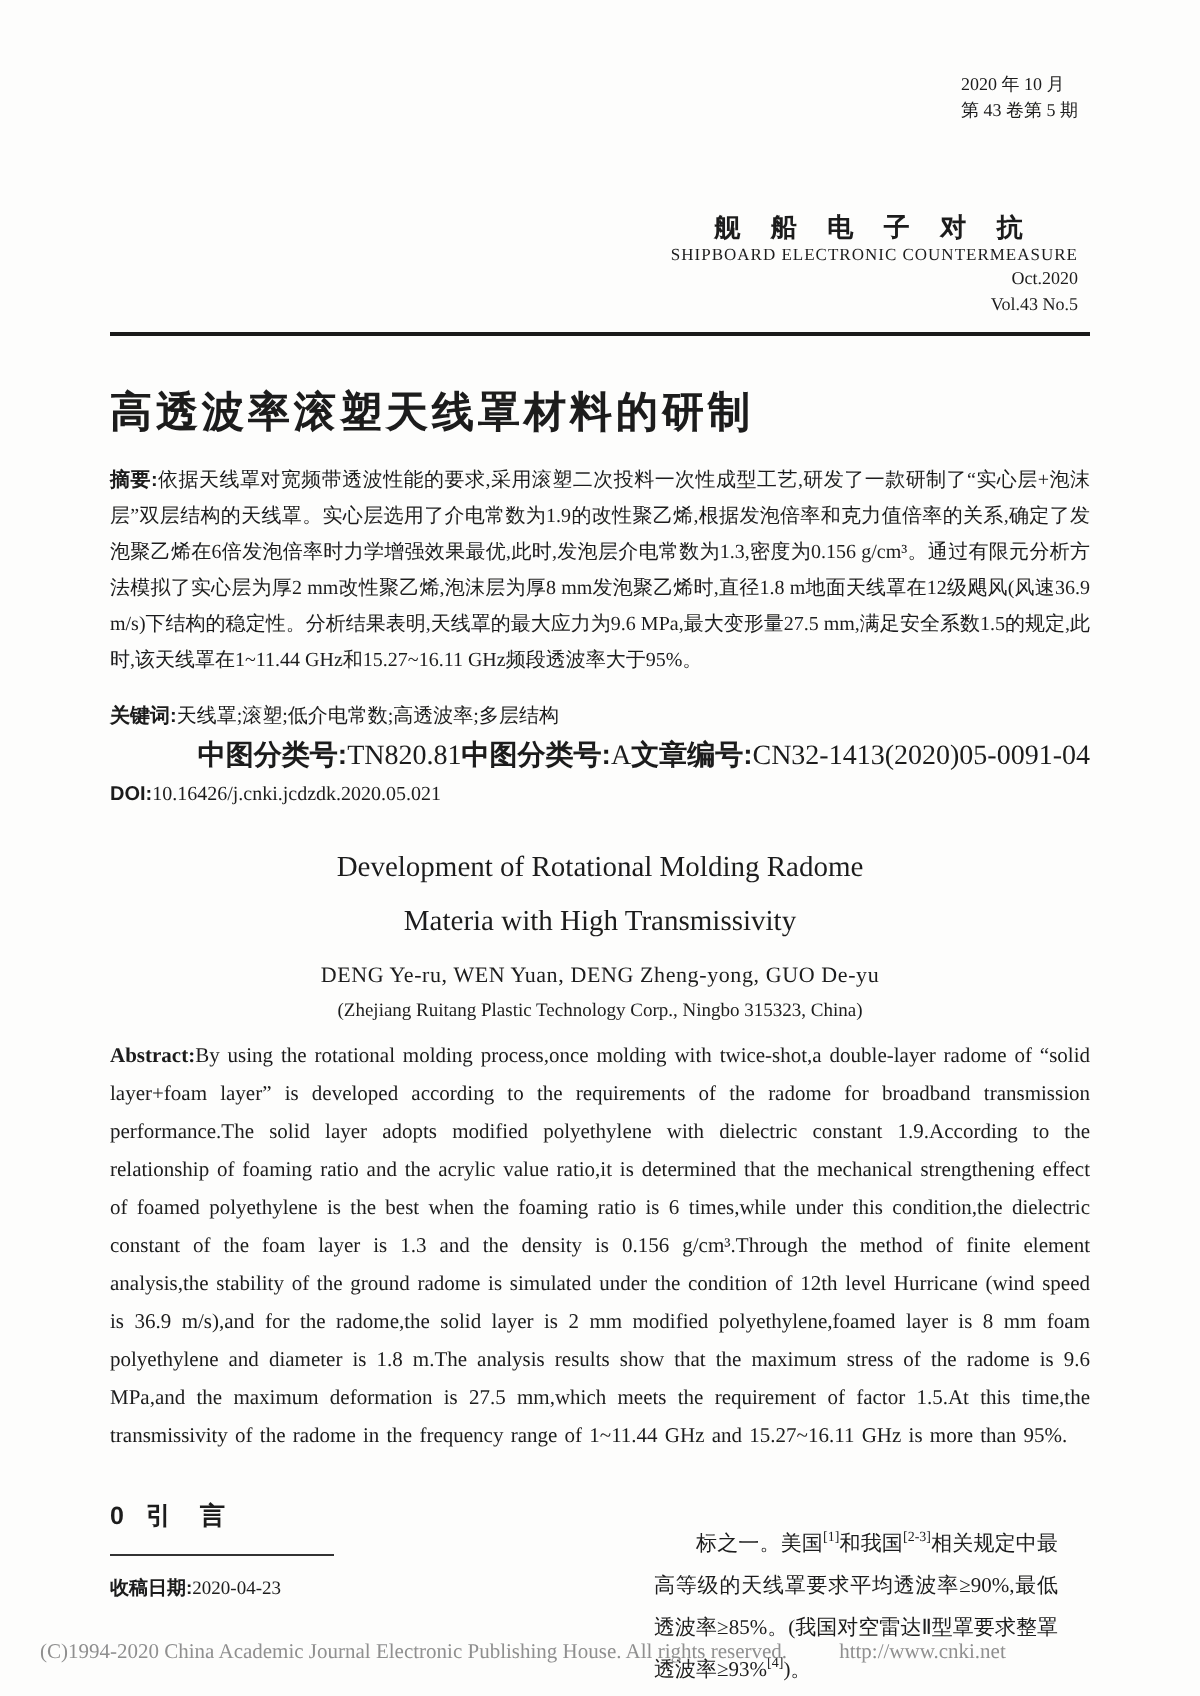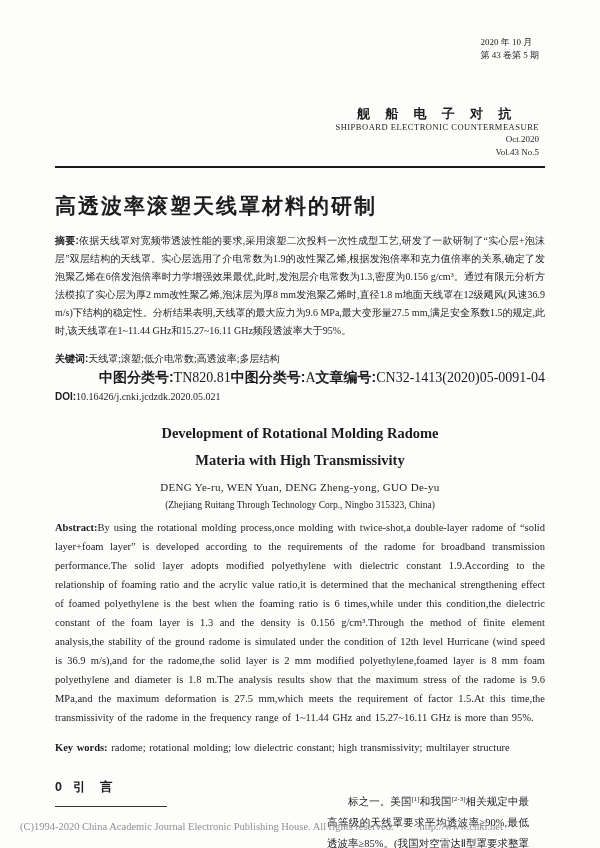--- a/index.html
+++ b/index.html
@@ -29,21 +29,21 @@
     letter-spacing:2px;font-family:Liberation Mono, monospace;}
   .authors-cn{margin-top:15px;text-align:center;font-size:12px;font-weight:bold;letter-spacing:1px;}
   .affil-cn{margin-top:5px;text-align:center;font-size:9.5px;}
   
   .abs-cn{margin-top:12px;font-size:10px;line-height:18px;text-align:justify;}
   .abs-cn b,.kw-cn b,.class-row b,.doi-line b{font-family:"Liberation Sans","DejaVu Sans",sans-serif;font-weight:bold;}
   .kw-cn{font-size:10px;line-height:18px;}
   .class-row{display:flex;justify-content:flex-end;font-size:14px;line-height:19px;}
   .doi-line{font-size:10px;line-height:19px;}
   
-  .title-en{margin-top:14px;text-align:center;font-size:14.5px;font-weight:bold;line-height:27px;}
+  .title-en{margin-top:14px;text-align:center;font-size:14.5px;font-weight:normal;line-height:27px;}
   .authors-en{margin-top:7px;text-align:center;font-size:11px;letter-spacing:0.3px;}
   .affil-en{margin-top:7px;text-align:center;font-size:9.5px;}
   
   .abs-en{margin-top:8px;font-size:10.5px;line-height:19px;text-align:justify;word-spacing:1px;}
   .kw-en{font-size:10.5px;line-height:19px;text-align:justify;word-spacing:1px;}
   
   .columns{display:flex;gap:22px;margin-top:18px;}
   .colm{width:234px;font-size:10.5px;line-height:21px;text-align:justify;}
   .sec-head{font-size:12.5px;font-weight:bold;
     font-family:"Liberation Sans","DejaVu Sans",sans-serif;
@@ -92,33 +92,33 @@
     <span><b>中图分类号:</b><span>A</span></span>
     <span><b>文章编号:</b><span>CN32-1413(2020)05-0091-04</span></span>
   </div>
   <div class="doi-line"><b>DOI:</b><span>10.16426/j.cnki.jcdzdk.2020.05.021</span></div>
 
   <div class="title-en">
     <div>Development of Rotational Molding Radome</div>
     <div>Materia with High Transmissivity</div>
   </div>
   <div class="authors-en">DENG Ye-ru, WEN Yuan, DENG Zheng-yong, GUO De-yu</div>
-  <div class="affil-en">(Zhejiang Ruitang Through Technology Corp., Ningbo 315323, China)</div>
+  <div class="affil-en">(Zhejiang Ruitang Plastic Technology Corp., Ningbo 315323, China)</div>
 
   <p class="abs-en"><b>Abstract:</b><span>By using the rotational molding process,once molding with twice-shot,a double-layer radome of “solid layer+foam layer” is developed according to the requirements of the radome for broadband transmission performance.The solid layer adopts modified polyethylene with dielectric constant 1.9.According to the relationship of foaming ratio and the acrylic value ratio,it is determined that the mechanical strengthening effect of foamed polyethylene is the best when the foaming ratio is 6 times,while under this condition,the dielectric constant of the foam layer is 1.3 and the density is 0.156 g/cm³.Through the method of finite element analysis,the stability of the ground radome is simulated under the condition of 12th level Hurricane (wind speed is 36.9 m/s),and for the radome,the solid layer is 2 mm modified polyethylene,foamed layer is 8 mm foam polyethylene and diameter is 1.8 m.The analysis results show that the maximum stress of the radome is 9.6 MPa,and the maximum deformation is 27.5 mm,which meets the requirement of factor 1.5.At this time,the transmissivity of the radome in the frequency range of 1~11.44 GHz and 15.27~16.11 GHz is more than 95%.</span></p>
 
-  <div class="kw-en"><b>Key words:</b> <span>radome; rotational molding; low dielectric constant; high transmissivity; multilayer structure</span></div>
 
   <div class="columns">
     <div class="colm">
       <div class="sec-head">
         <span class="num">0</span><span>引　言</span>
       </div>
       <div class="footnote">
         <hr class="footnote-rule">
+        <div class="received"><b>收稿日期:</b><span>2020-04-23</span></div>
       </div>
     </div>
     <div class="colm">
       <p><span>标之一。美国</span><sup>[1]</sup><span>和我国</span><sup>[2-3]</sup><span>相关规定中最高等级的天线罩要求平均透波率≥90%,最低透波率≥85%。(我国对空雷达Ⅱ型罩要求整罩透波率≥93%</span><sup>[4]</sup><span>)。</span></p>
       <p>雷达和电磁信号发射逐步向高频方向发展,地</p>
     </div>
   </div>
 
   <div class="cnki-footer">
     <span>(C)1994-2020 China Academic Journal Electronic Publishing House. All rights reserved.</span>

